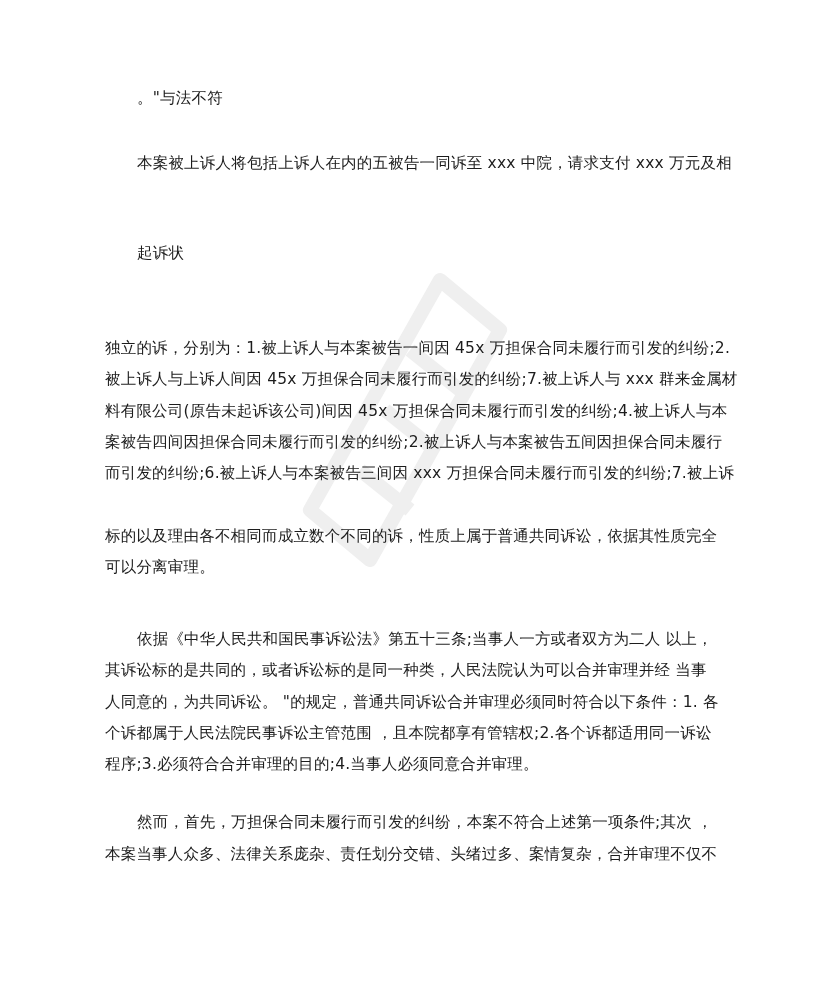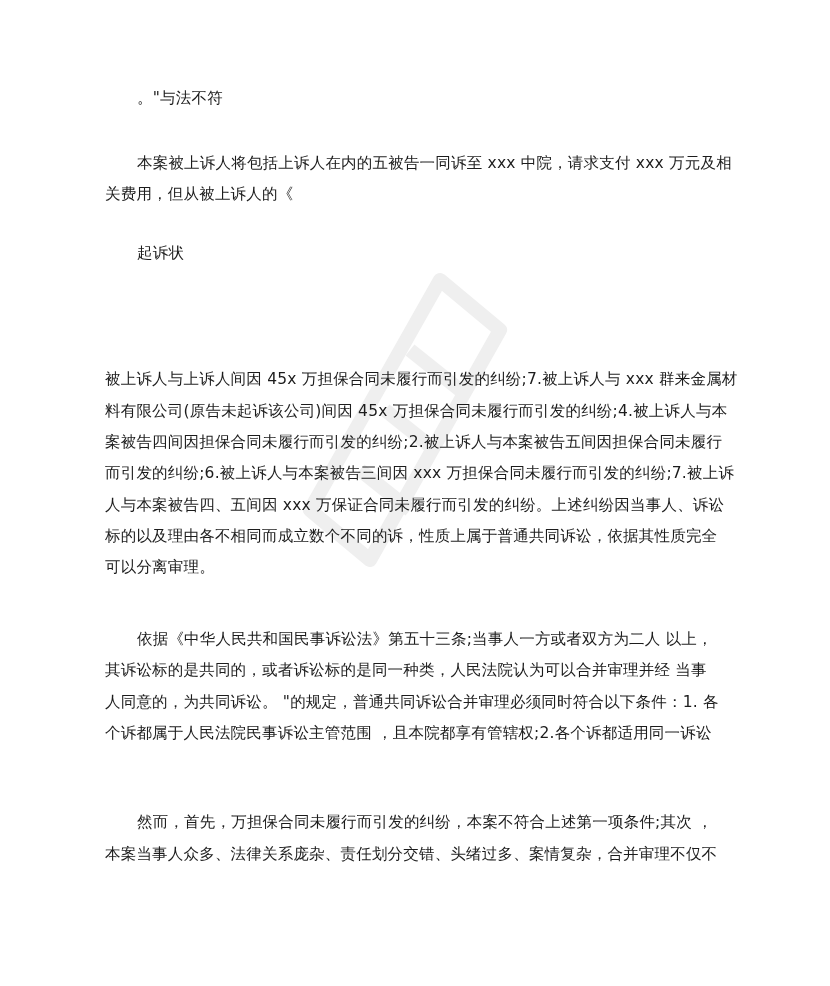--- a/index.html
+++ b/index.html
@@ -51,33 +51,33 @@
       <path d="M150 10 L210 60 L80 290 L20 240 Z"></path>
       <path d="M120 80 L170 120"></path>
       <path d="M95 140 L145 180"></path>
       <path d="M70 200 L120 240"></path>
     </g>
   </svg>
 
   <div class="line indent" style="top:88px">。"与法不符</div>
 
   <div class="line indent" style="top:153px">本案被上诉人将包括上诉人在内的五被告一同诉至 xxx 中院，请求支付 xxx 万元及相</div>
-  <div class="line" style="top:184px">关费用，但从被上诉人的《</div>
 
   <div class="line indent" style="top:243px">起诉状</div>
 
+  <div class="line" style="top:338px">独立的诉，分别为：1.被上诉人与本案被告一间因 45x 万担保合同未履行而引发的纠纷;2.</div>
   <div class="line" style="top:369px">被上诉人与上诉人间因 45x 万担保合同未履行而引发的纠纷;7.被上诉人与 xxx 群来金属材</div>
   <div class="line" style="top:401px">料有限公司(原告未起诉该公司)间因  45x 万担保合同未履行而引发的纠纷;4.被上诉人与本</div>
   <div class="line" style="top:432px">案被告四间因担保合同未履行而引发的纠纷;2.被上诉人与本案被告五间因担保合同未履行</div>
   <div class="line" style="top:463px">而引发的纠纷;6.被上诉人与本案被告三间因 xxx 万担保合同未履行而引发的纠纷;7.被上诉</div>
-  <div class="line" style="top:495px">人与本案被告四、五间因 xxx 万保证合同未履行而引发的纠纷。上述纠纷因当事人、诉讼</div>
   <div class="line" style="top:526px">标的以及理由各不相同而成立数个不同的诉，性质上属于普通共同诉讼，依据其性质完全</div>
   <div class="line" style="top:557px">可以分离审理。</div>
 
   <div class="line indent" style="top:629px">依据《中华人民共和国民事诉讼法》第五十三条;当事人一方或者双方为二人   以上，</div>
   <div class="line" style="top:660px">其诉讼标的是共同的，或者诉讼标的是同一种类，人民法院认为可以合并审理并经  当事</div>
   <div class="line" style="top:692px">人同意的，为共同诉讼。   "的规定，普通共同诉讼合并审理必须同时符合以下条件：1. 各</div>
   <div class="line" style="top:723px">个诉都属于人民法院民事诉讼主管范围 ，且本院都享有管辖权;2.各个诉都适用同一诉讼</div>
+  <div class="line" style="top:754px">程序;3.必须符合合并审理的目的;4.当事人必须同意合并审理。</div>
 
   <div class="line indent" style="top:812px">然而，首先，万担保合同未履行而引发的纠纷，本案不符合上述第一项条件;其次 ，</div>
   <div class="line" style="top:844px">本案当事人众多、法律关系庞杂、责任划分交错、头绪过多、案情复杂，合并审理不仅不</div>
 
 </div>
 
 </body></html>

